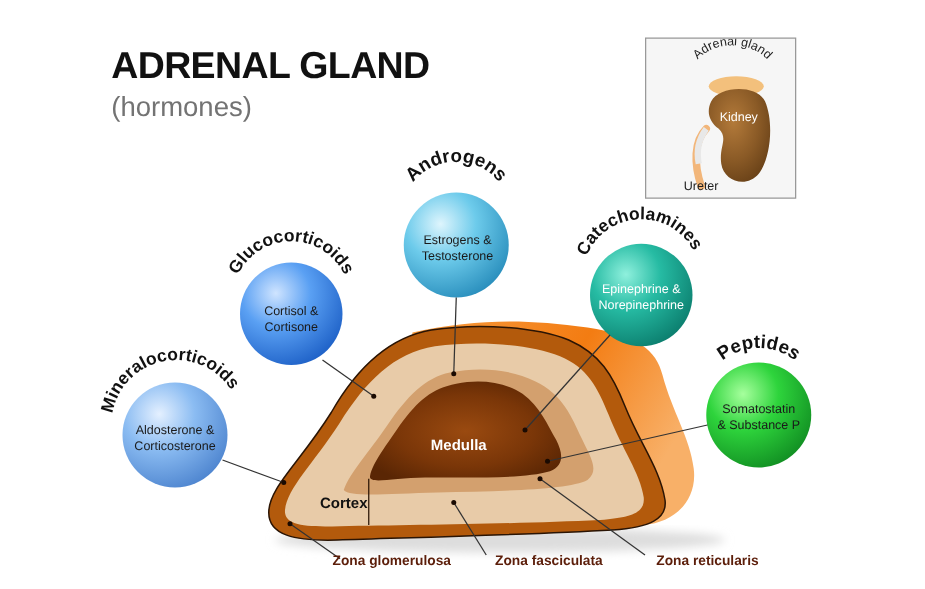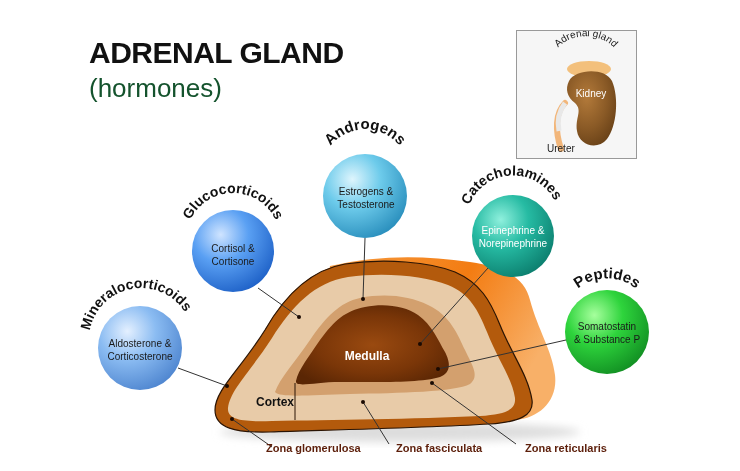--- a/index.html
+++ b/index.html
@@ -1,18 +1,18 @@
 <!DOCTYPE html>
 <html><head>
 <meta charset="utf-8">
 <style>
   html, body { margin:0; padding:0; background:#ffffff; }
   body { width:740px; height:471px; position:relative; overflow:hidden; font-family:"DejaVu Sans", sans-serif; }
   .title { position:absolute; left:89px; top:36px; font-family:"Liberation Sans", sans-serif; font-weight:bold; font-size:30px; color:#111; letter-spacing:-0.5px; margin:0; }
-  .subtitle { position:absolute; left:89px; top:73px; font-family:"Liberation Sans", sans-serif; font-size:26px; color:#14532d; }
+  .subtitle { position:absolute; left:89px; top:73px; font-family:"Liberation Sans", sans-serif; font-size:22px; color:#737373; }
   svg.main { position:absolute; left:0; top:0; }
   .inset { position:absolute; left:516px; top:30px; width:119px; height:127px; border:1px solid #999; background:#f6f6f6; }
 </style>
 </head>
 <body>
 
 <h1 class="title">ADRENAL GLAND</h1>
 <div class="subtitle">(hormones)</div>
 
 <svg class="main" width="740" height="471" viewBox="0 0 740 471">

